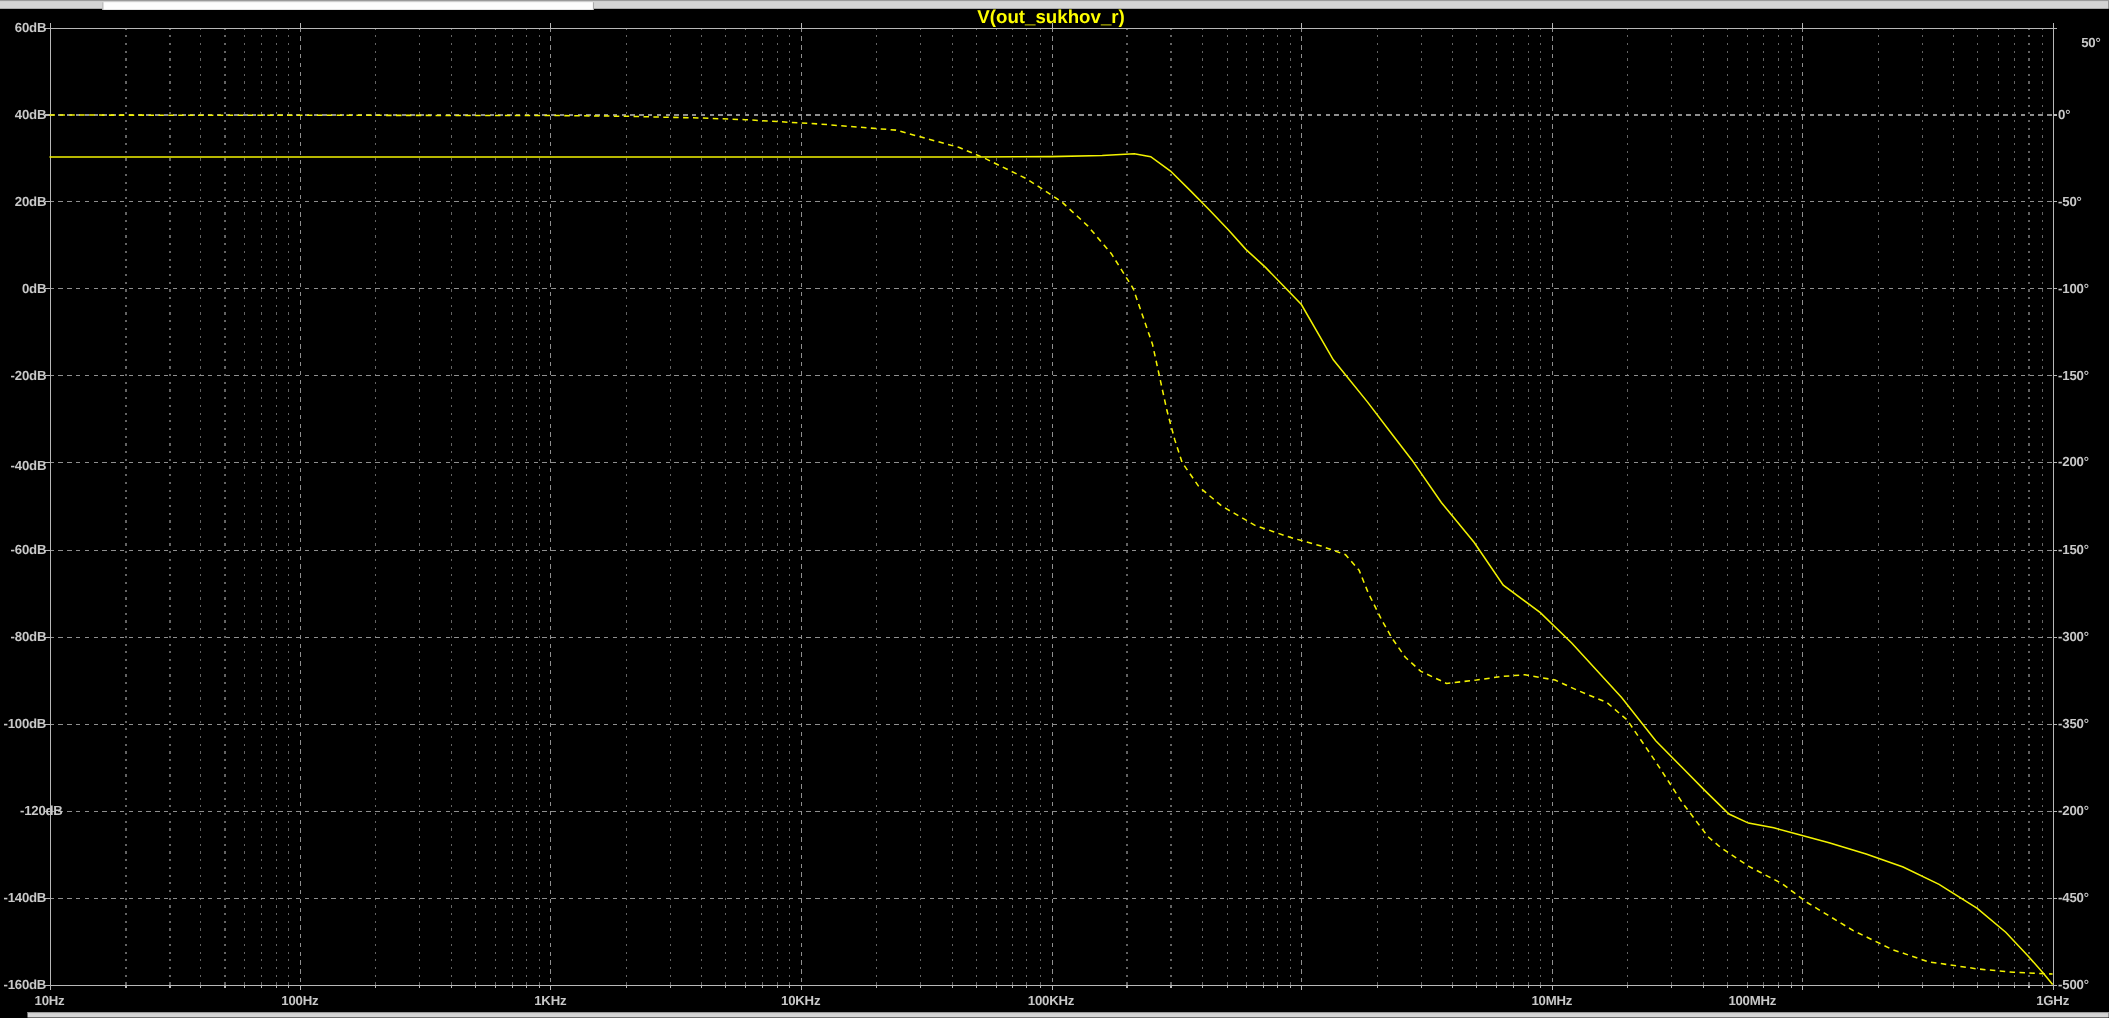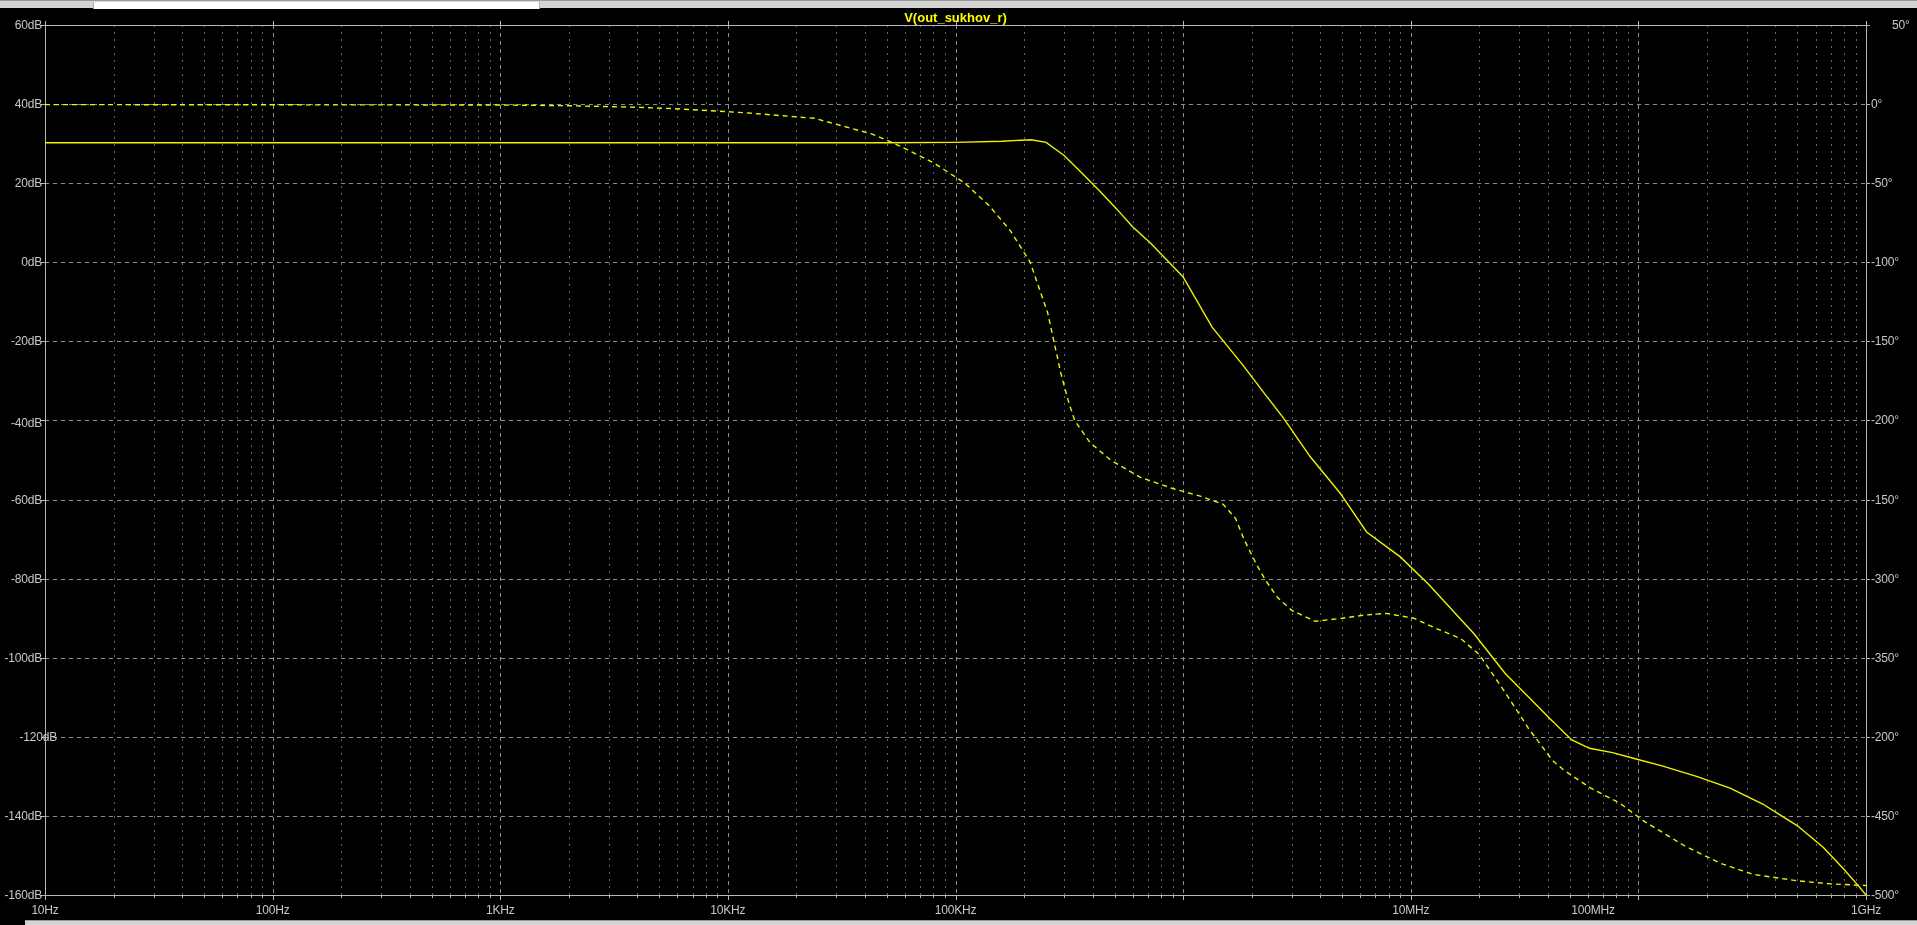--- a/index.html
+++ b/index.html
@@ -2,23 +2,23 @@
 <html><head>
 <meta charset="utf-8">
 <style>
   html,body{margin:0;padding:0;background:#000;width:1917px;height:925px;overflow:hidden;
             font-family:"Liberation Sans",sans-serif;}
   #top-chrome{position:absolute;left:0;top:0;width:1917px;height:8px;background:#d4d4d4;
               border-top:1px solid #9a9a9a;box-sizing:border-box;}
   #top-chrome .seg-white{position:absolute;left:93px;top:1px;width:447px;height:7px;background:#fdfdfd;
               border-left:1px solid #aaa;border-right:1px solid #aaa;box-sizing:border-box;}
   #title-bar{position:absolute;left:45px;top:8px;width:1821px;height:17px;text-align:center;}
-  #trace-title{display:inline-block;color:#ffff00;font-size:13px;font-weight:bold;line-height:16px;}
+  #trace-title{display:inline-block;color:#ffff00;font-size:17px;font-weight:bold;line-height:16px;}
   #plot-svg{position:absolute;left:0;top:0;}
-  .ylab,.xlab{position:absolute;color:#c8c8c8;font-size:12px;font-weight:normal;letter-spacing:-0.2px;
+  .ylab,.xlab{position:absolute;color:#c8c8c8;font-size:12px;font-weight:bold;letter-spacing:-0.2px;
               line-height:14px;white-space:nowrap;}
   .ylab.left{left:0;width:42px;text-align:right;}
   .ylab.right{left:1871px;text-align:left;}
   .xlab{width:90px;text-align:center;top:903px;}
   #bottom-chrome{position:absolute;left:25px;top:920px;width:1892px;height:5px;background:#d4d4d4;
                  border-top:1px solid #9a9a9a;box-sizing:border-box;}
 </style>
 </head>
 <body>
 
@@ -53,21 +53,21 @@
     <span class="ylab left" style="top: 334.364px;">-20dB</span>
     <span class="ylab left" style="top: 416px;">-40dB</span>
     <span class="ylab left" style="top: 492.545px;">-60dB</span>
     <span class="ylab left" style="top: 571.636px;">-80dB</span>
     <span class="ylab left" style="top: 650.727px;">-100dB</span>
     <span class="ylab left" style="top: 729.818px; padding-left: 15px;">-120dB</span>
     <span class="ylab left" style="top: 808.909px;">-140dB</span>
     <span class="ylab left" style="top: 888px;">-160dB</span>
   </div>
 <div id="right-labels">
-    <span class="ylab right" style="top: 18px; padding-left: 21px;">50°</span>
+    <span class="ylab right" style="top: 32px; padding-left: 21px;">50°</span>
     <span class="ylab right" style="top: 97.0909px;">0°</span>
     <span class="ylab right" style="top: 176.182px;">-50°</span>
     <span class="ylab right" style="top: 255.273px;">-100°</span>
     <span class="ylab right" style="top: 334.364px;">-150°</span>
     <span class="ylab right" style="top: 413.455px;">-200°</span>
     <span class="ylab right" style="top: 492.545px;">-150°</span>
     <span class="ylab right" style="top: 571.636px;">-300°</span>
     <span class="ylab right" style="top: 650.727px;">-350°</span>
     <span class="ylab right" style="top: 729.818px;">-200°</span>
     <span class="ylab right" style="top: 808.909px;">-450°</span>

